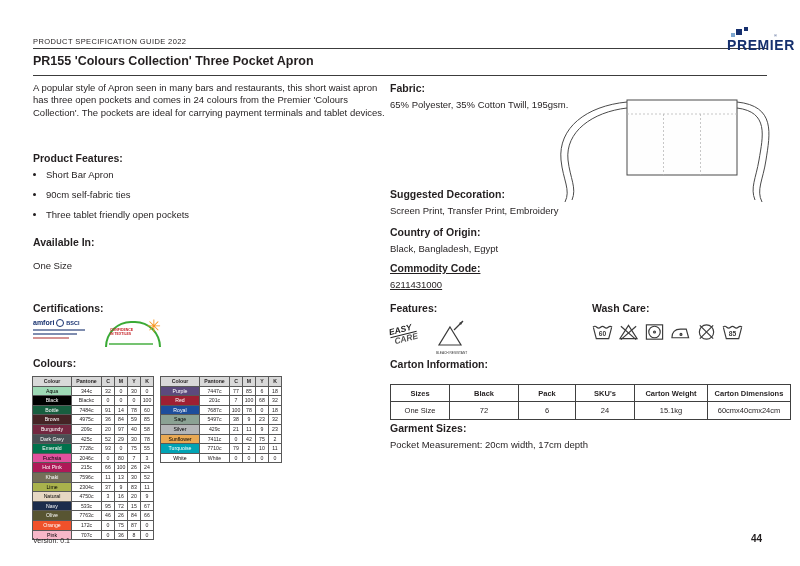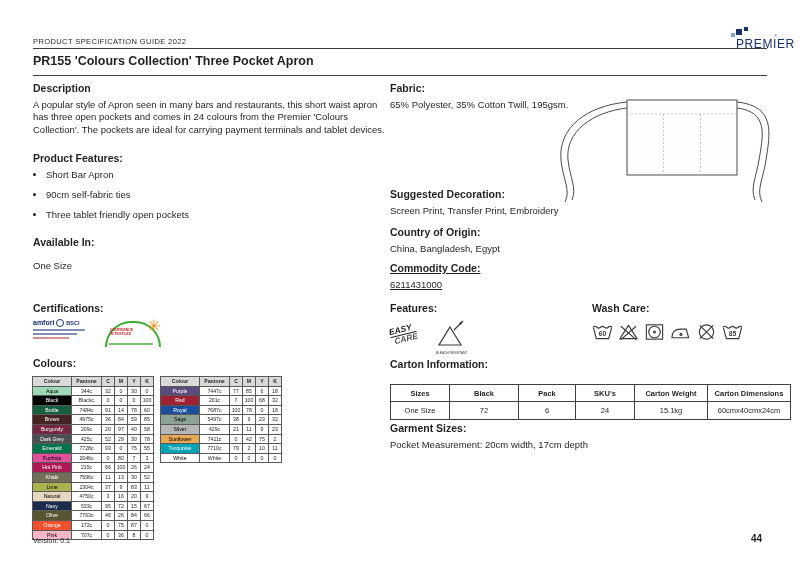--- a/index.html
+++ b/index.html
@@ -12,21 +12,21 @@
   .h{font-size:10.5px;font-weight:bold;margin:0 0 5px 0;}
   .t{font-size:9.5px;line-height:1.3;margin:0;}
   ul.feat{margin:2px 0 0 0;padding-left:13px;}
   ul.feat li{font-size:9.5px;margin-bottom:9px;}
   
   .logo{position:absolute;left:727px;top:26px;width:55px;height:26px;}
   .logo .sq{position:absolute;background:#16306e;}
   .logo .s1{width:6px;height:6px;left:9px;top:3px;}
   .logo .s2{width:4px;height:4px;left:4px;top:7px;background:#7fa8d0;}
   .logo .s3{width:4px;height:4px;left:17px;top:1px;}
-  .logo .word{position:absolute;left:9px;top:11px;font-size:12px;font-weight:normal;
+  .logo .word{position:absolute;left:0;top:11px;font-size:14px;font-weight:bold;
               letter-spacing:.6px;color:#16306e;}
   .logo .reg{position:absolute;left:47px;top:7px;font-size:4px;color:#16306e;}
   
   .certs{display:flex;gap:14px;align-items:flex-start;margin-top:4px;}
   .amfori{width:58px;}
   .am-row{font-size:7px;font-weight:bold;color:#16306e;white-space:nowrap;}
   .am-badge{display:inline-block;width:6px;height:6px;border:1px solid #16306e;border-radius:50%;
             font-size:4px;line-height:6px;text-align:center;vertical-align:middle;color:#16306e;}
   .am-bsci{font-size:5.5px;}
   .am-bar{height:2px;background:#16306e;opacity:.55;margin-top:2px;width:52px;}
@@ -83,21 +83,20 @@
 
   <div class="logo">
     <span class="sq s1"></span>
     <span class="sq s2"></span>
     <span class="sq s3"></span>
     <span class="word">PREMIER</span>
     <span class="reg">®</span>
   </div>
 
   <div class="abs" style="left:33px;top:82px;width:357px;">
-    <div class="h">Description</div>
     <p class="t">A popular style of Apron seen in many bars and restaurants, this short waist apron has three open pockets and comes in 24 colours from the Premier 'Colours Collection'. The pockets are ideal for carrying payment terminals and tablet devices.</p>
   </div>
 
   <div class="abs" style="left:33px;top:152px;width:357px;">
     <div class="h">Product Features:</div>
     <ul class="feat">
 
     <li>Short Bar Apron</li>
         <li>90cm self-fabric ties</li>
         <li>Three tablet friendly open pockets</li>
@@ -397,21 +396,21 @@
     <path d="M189,18 C221,22 215,46 211,70 C208,88 202,98 207,110"></path>
   </svg>
 
   <div class="abs" style="left:390px;top:188px;">
     <div class="h">Suggested Decoration:</div>
     <p class="t">Screen Print, Transfer Print, Embroidery</p>
   </div>
 
   <div class="abs" style="left:390px;top:226px;">
     <div class="h">Country of Origin:</div>
-    <p class="t">China, Bangladesh, Egypt</p>
+    <p class="t">Black, Bangladesh, Egypt</p>
   </div>
 
   <div class="abs" style="left:390px;top:262px;text-decoration:underline;">
     <div class="h">Commodity Code:</div>
     <p class="t">6211431000</p>
   </div>
 
   <div class="abs" style="left:390px;top:302px;width:170px;">
     <div class="h">Features:</div>
     <span class="easycare">

